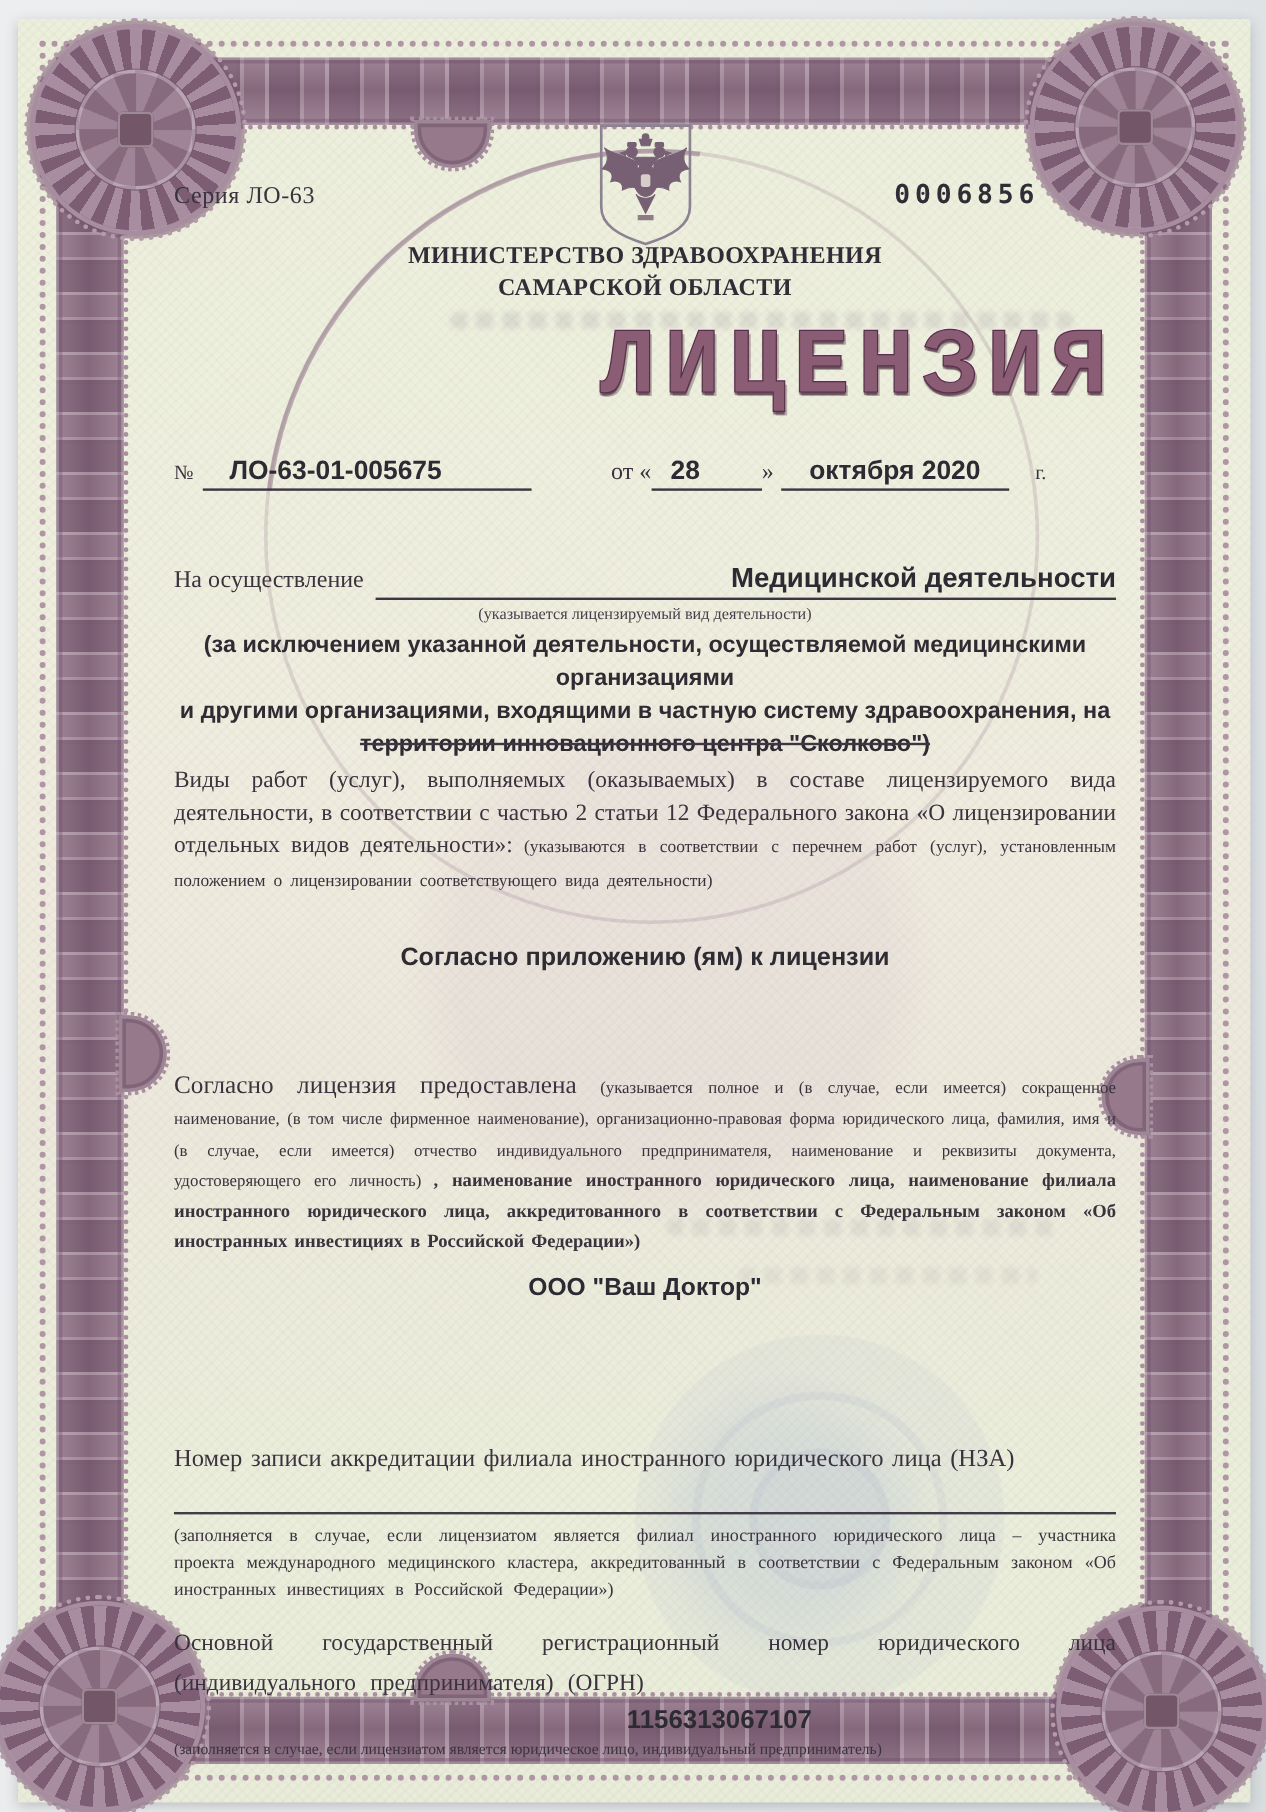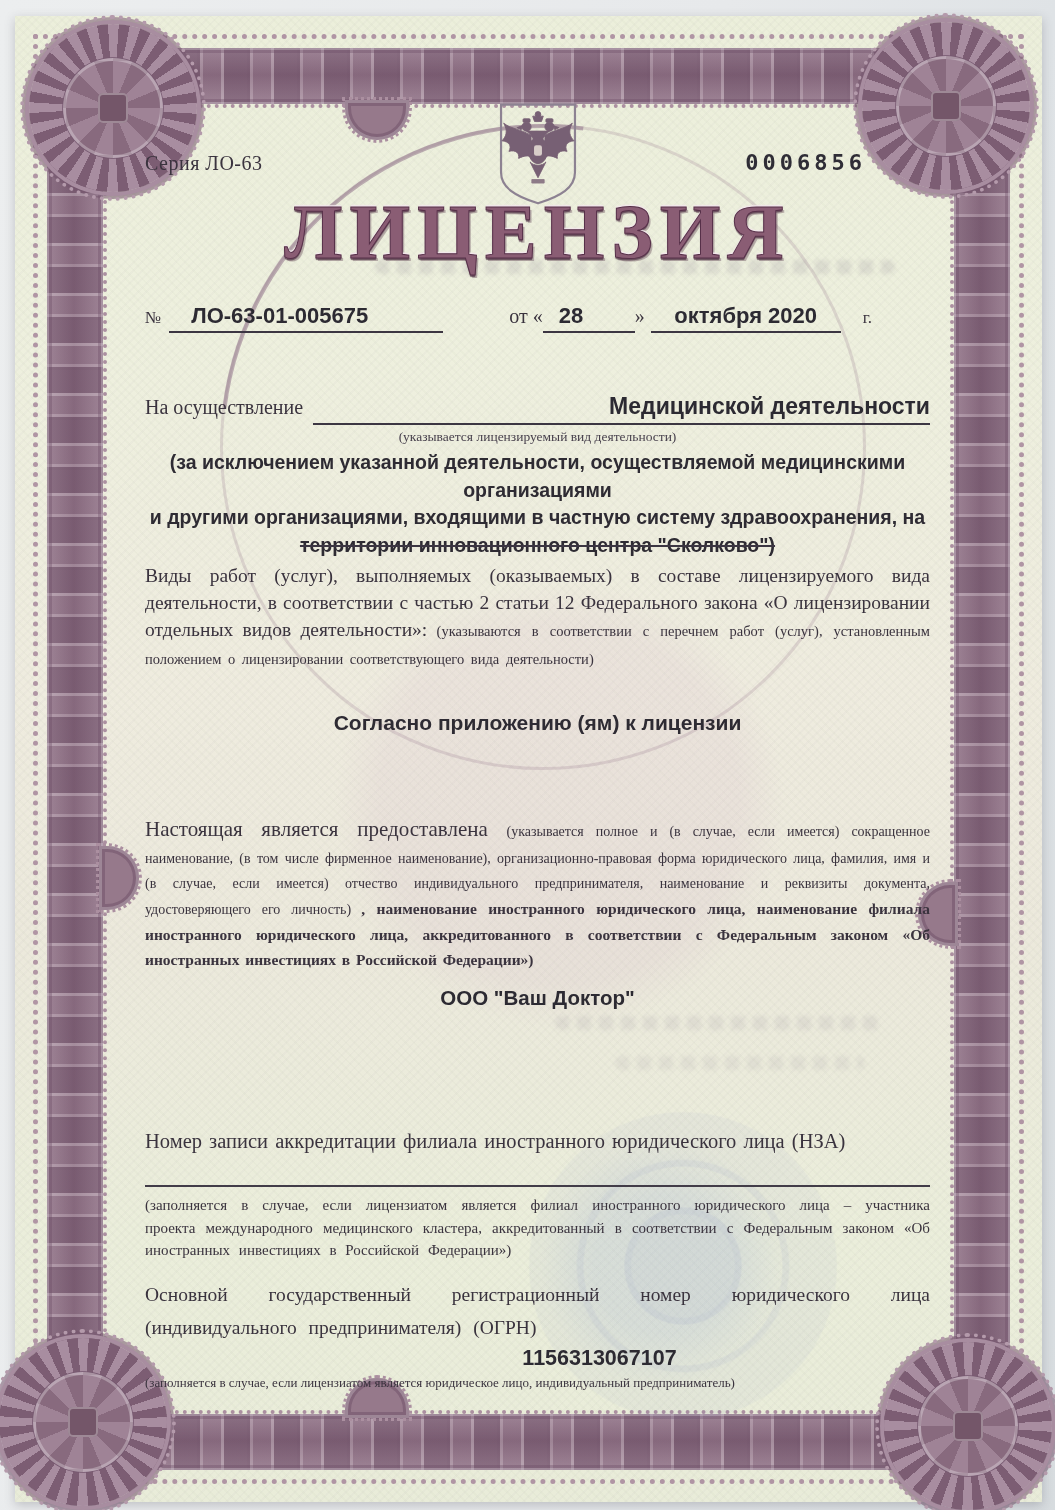--- a/index.html
+++ b/index.html
@@ -79,22 +79,22 @@
   .smudge.s2{left:540px;top:1000px;width:330px;opacity:.35;}
   .smudge.s3{left:600px;top:1040px;width:250px;opacity:.3;}
   
   .content{position:absolute;left:130px;right:112px;top:118px;bottom:108px;font-size:19px;line-height:1.35;}
   .row-series{display:flex;justify-content:space-between;align-items:baseline;margin-top:14px;}
   .series{font-size:20px;letter-spacing:.5px;}
   .form-number{font-family:"DejaVu Sans Mono",monospace;font-weight:600;font-size:22px;letter-spacing:4px;color:#2f2d36;margin-right:64px;}
   .emblem{position:absolute;left:50%;top:-32px;transform:translateX(-50%);}
   .ministry{text-align:center;margin-top:22px;font-weight:700;font-size:20px;line-height:1.35;letter-spacing:.4px;color:#322c36;}
   .title{
-    text-align:center;margin-top:10px;
-    font-family:Liberation Serif, serif;font-weight:700;font-size:78px;line-height:1.12;letter-spacing:7px;
+    text-align:right;margin-top:10px;
+    font-family:Liberation Mono, monospace;font-weight:700;font-size:78px;line-height:1.12;letter-spacing:7px;
     color:#8a5d74;-webkit-text-stroke:1px #573049;
     text-shadow:0 -2px 1px rgba(243,230,236,.9), 0 2px 1px rgba(62,28,50,.65), 2px 3px 0 rgba(62,28,50,.30);
   }
   .no-line{display:flex;align-items:baseline;margin-top:26px;font-size:20px;}
   .fill{border-bottom:2px solid #3c3642;font-weight:700;font-family:"Liberation Sans",sans-serif;font-size:22px;color:#2c2a32;}
   .no-label{margin-right:8px;font-size:17px;}
   .no-value{width:252px;padding-left:22px;}
   .date-open{margin-left:66px;}
   .date-day{width:76px;padding-left:16px;}
   .date-month{width:190px;text-align:center;margin-left:6px;}
@@ -171,20 +171,24 @@
         </g>
         <rect x="45.5" y="49" width="9" height="12" rx="2.5" fill="#e9e2d8" opacity=".85"></rect>
       </svg>
     </div>
 
     <div class="row-series">
       <span class="series">Серия ЛО-63</span>
       <span class="form-number">0006856</span>
     </div>
 
+    <div class="ministry">
+      <div>МИНИСТЕРСТВО ЗДРАВООХРАНЕНИЯ</div>
+      <div>САМАРСКОЙ ОБЛАСТИ</div>
+    </div>
 
     <div class="title">ЛИЦЕНЗИЯ</div>
 
     <div class="no-line">
       <span class="no-label">№</span>
       <span class="fill no-value">ЛО-63-01-005675</span>
       <span class="date-open">от «</span>
       <span class="fill date-day">28</span>
       <span>»</span>
       <span class="fill date-month">октября 2020</span>
@@ -204,21 +208,21 @@
     </div>
 
     <div class="works">
       <span>Виды работ (услуг), выполняемых (оказываемых) в составе лицензируемого вида деятельности, в соответствии с частью 2 статьи 12 Федерального закона «О лицензировании отдельных видов деятельности»: </span>
       <span class="hint-inline">(указываются в соответствии с перечнем работ (услуг), установленным положением о лицензировании соответствующего вида деятельности)</span>
     </div>
 
     <div class="per-annex">Согласно приложению (ям) к лицензии</div>
 
     <div class="grantee">
-      <span class="lead">Настоящая является предоставлена </span>
+      <span class="lead">Согласно лицензия предоставлена </span>
       <span class="hint-a">(указывается полное и (в случае, если имеется) сокращенное наименование, (в том числе фирменное наименование), организационно-правовая форма юридического лица, фамилия, имя и (в случае, если имеется) отчество индивидуального предпринимателя, наименование и реквизиты документа, удостоверяющего его личность)</span>
       <span class="hint-b">, наименование иностранного юридического лица, наименование филиала иностранного юридического лица, аккредитованного в соответствии с Федеральным законом «Об иностранных инвестициях в Российской Федерации»)</span>
     </div>
 
     <div class="org-short">ООО "Ваш Доктор"</div>
 
     <div class="nza-label">Номер записи аккредитации филиала иностранного юридического лица (НЗА)</div>
     <div class="nza-rule"></div>
     <div class="nza-hint">(заполняется в случае, если лицензиатом является филиал иностранного юридического лица – участника проекта международного медицинского кластера, аккредитованный в соответствии с Федеральным законом «Об иностранных инвестициях в Российской Федерации»)</div>
 

